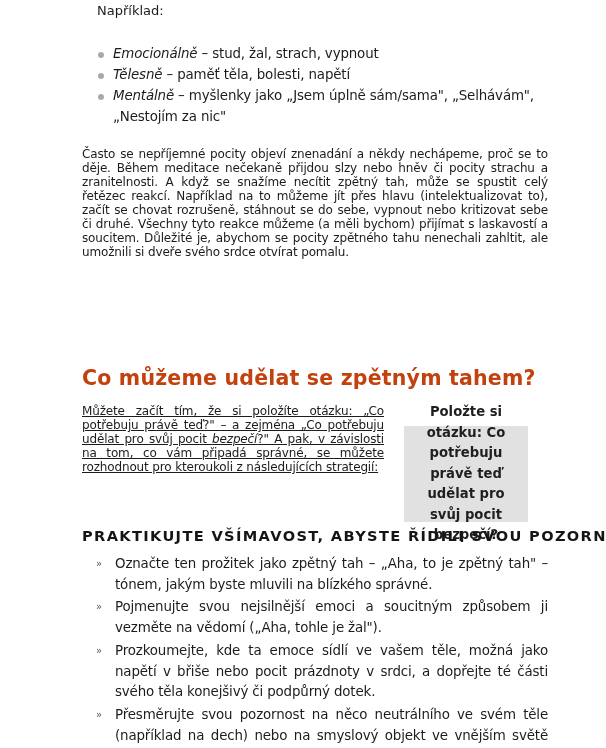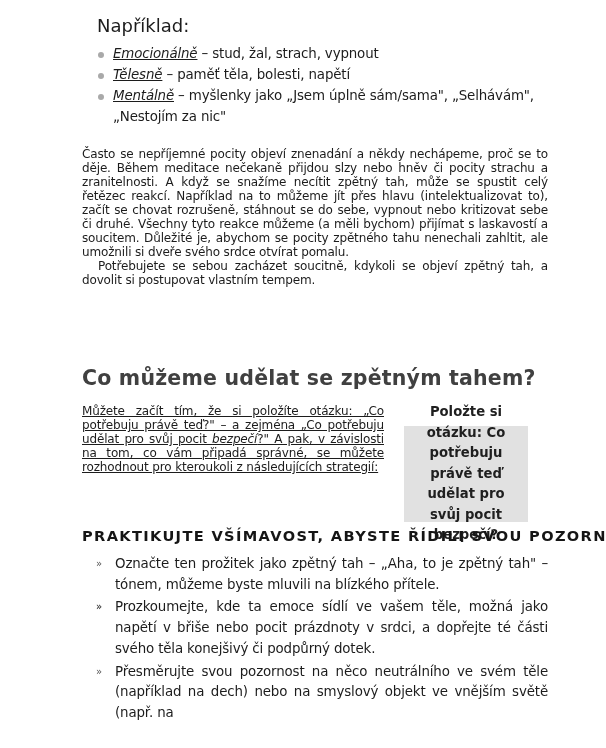--- a/index.html
+++ b/index.html
@@ -1,27 +1,27 @@
 <!DOCTYPE html>
 <html><head>
 <meta charset="utf-8">
 <style>
   html, body { margin: 0; padding: 0; background: #ffffff; }
   body { width: 606px; height: 748px; overflow: hidden; position: relative;
          font-family: "DejaVu Sans", sans-serif; color: #1c1c1c; }
   .page { position: absolute; left: 82px; top: 0; width: 466px; }
   .p { font-size: 12px; line-height: 14px; margin: 0; text-align: justify; letter-spacing: -0.15px; }
-  .intro { position: absolute; left: 15px; top: 16px; font-size: 18px; line-height: 20px; }
+  .intro { position: absolute; left: 15px; top: 1px; font-size: 13px; line-height: 20px; }
   .blist { position: absolute; left: 0; top: 44px; width: 466px; margin: 0; padding: 0; list-style: none; }
   .blist li { position: relative; padding-left: 31px; font-size: 13.4px; line-height: 20.6px; margin-bottom: 0.6px; letter-spacing: -0.15px; }
   .blist li .dot { position: absolute; left: 16px; top: 8px; width: 6px; height: 6px; border-radius: 50%; background: #a9a9a9; }
-  .blist li i { font-style: italic; text-decoration: underline; }
+  .blist li i { font-style: italic; }
   .para1 { position: absolute; left: 0; top: 147px; width: 466px; }
   .indent { text-indent: 16px; }
-  h2 { position: absolute; left: 0; top: 366px; margin: 0; font-size: 20.5px; font-weight: bold; letter-spacing: 0.2px; color: #404040; }
+  h2 { position: absolute; left: 0; top: 366px; margin: 0; font-size: 20.5px; font-weight: bold; letter-spacing: 0.2px; color: #c2410c; }
   .para2 { position: absolute; left: 0; top: 404px; width: 302px; text-decoration: underline; }
   .callout { position: absolute; left: 322px; top: 426px; width: 124px; height: 96px; background: #e1e1e1;
              display: flex; align-items: center; justify-content: center; text-align: center; }
   .callout span { font-size: 13.2px; font-weight: bold; line-height: 20.5px; color: #1f1f1f; display: block; padding: 0 6px; }
   h3 { position: absolute; left: 0; top: 527px; margin: 0; font-size: 14.6px; font-weight: bold; letter-spacing: 1.35px; color: #151515; white-space: nowrap; }
   .alist { position: absolute; left: 0; top: 554px; width: 466px; margin: 0; padding: 0; list-style: none; }
   .alist li { position: relative; padding-left: 33px; font-size: 13.4px; line-height: 20.6px; margin-bottom: 2.3px; text-align: justify; letter-spacing: -0.15px; }
   .alist li .raq { position: absolute; left: 14px; top: 0; font-size: 10px; color: #555; }
 </style>
 </head>
@@ -31,34 +31,33 @@
   <div class="intro">Například:</div>
 
   <ul class="blist">
     <li><span class="dot"></span><i>Emocionálně</i><span> – stud, žal, strach, vypnout</span></li>
     <li><span class="dot"></span><i>Tělesně</i><span> – paměť těla, bolesti, napětí</span></li>
     <li><span class="dot"></span><i>Mentálně</i><span> – myšlenky jako „Jsem úplně sám/sama", „Selhávám", „Nestojím za nic"</span></li>
   </ul>
 
   <div class="para1">
     <p class="p">Často se nepříjemné pocity objeví znenadání a někdy nechápeme, proč se to děje. Během meditace nečekaně přijdou slzy nebo hněv či pocity strachu a zranitelnosti. A když se snažíme necítit zpětný tah, může se spustit celý řetězec reakcí. Například na to můžeme jít přes hlavu (intelektualizovat to), začít se chovat rozrušeně, stáhnout se do sebe, vypnout nebo kritizovat sebe či druhé. Všechny tyto reakce můžeme (a měli bychom) přijímat s laskavostí a soucitem. Důležité je, abychom se pocity zpětného tahu nenechali zahltit, ale umožnili si dveře svého srdce otvírat pomalu.</p>
-    <p class="p indent">Potřebujete se sebou zacházet soucitně, kdykoli se objeví zpětný tah, a dovolit si postupovat vlastním tempem.</p>
   </div>
 
   <h2>Co můžeme udělat se zpětným tahem?</h2>
 
   <div class="para2">
     <p class="p"><span>Můžete začít tím, že si položíte otázku: „Co potřebuju právě teď?" – a zejména „Co potřebuju udělat pro svůj pocit </span><i>bezpečí</i><span>?" A pak, v závislosti na tom, co vám připadá správné, se můžete rozhodnout pro kteroukoli z následujících strategií:</span></p>
   </div>
 
   <div class="callout">
     <span>Položte si otázku: Co potřebuju právě teď udělat pro svůj pocit bezpečí?</span>
   </div>
 
   <h3>PRAKTIKUJTE VŠÍMAVOST, ABYSTE ŘÍDILI SVOU POZORNOST</h3>
 
   <ul class="alist">
-    <li><span class="raq">»</span><span>Označte ten prožitek jako zpětný tah – „Aha, to je zpětný tah" – tónem, můžeme byste mluvili na blízkého přítele.</span></li>
-    <li><span class="raq">»</span></li>
+    <li><span class="raq">»</span><span>Označte ten prožitek jako zpětný tah – „Aha, to je zpětný tah" – tónem, jakým byste mluvili na blízkého správné.</span></li>
+    <li><span class="raq">»</span><span>Pojmenujte svou nejsilnější emoci a soucitným způsobem ji vezměte na vědomí („Aha, tohle je žal").</span></li>
     <li><span class="raq">»</span><span>Prozkoumejte, kde ta emoce sídlí ve vašem těle, možná jako napětí v břiše nebo pocit prázdnoty v srdci, a dopřejte té části svého těla konejšivý či podpůrný dotek.</span></li>
     <li><span class="raq">»</span><span>Přesměrujte svou pozornost na něco neutrálního ve svém těle (například na dech) nebo na smyslový objekt ve vnějším světě (např. na</span></li>
   </ul>
 </div>
 
 </body></html>

